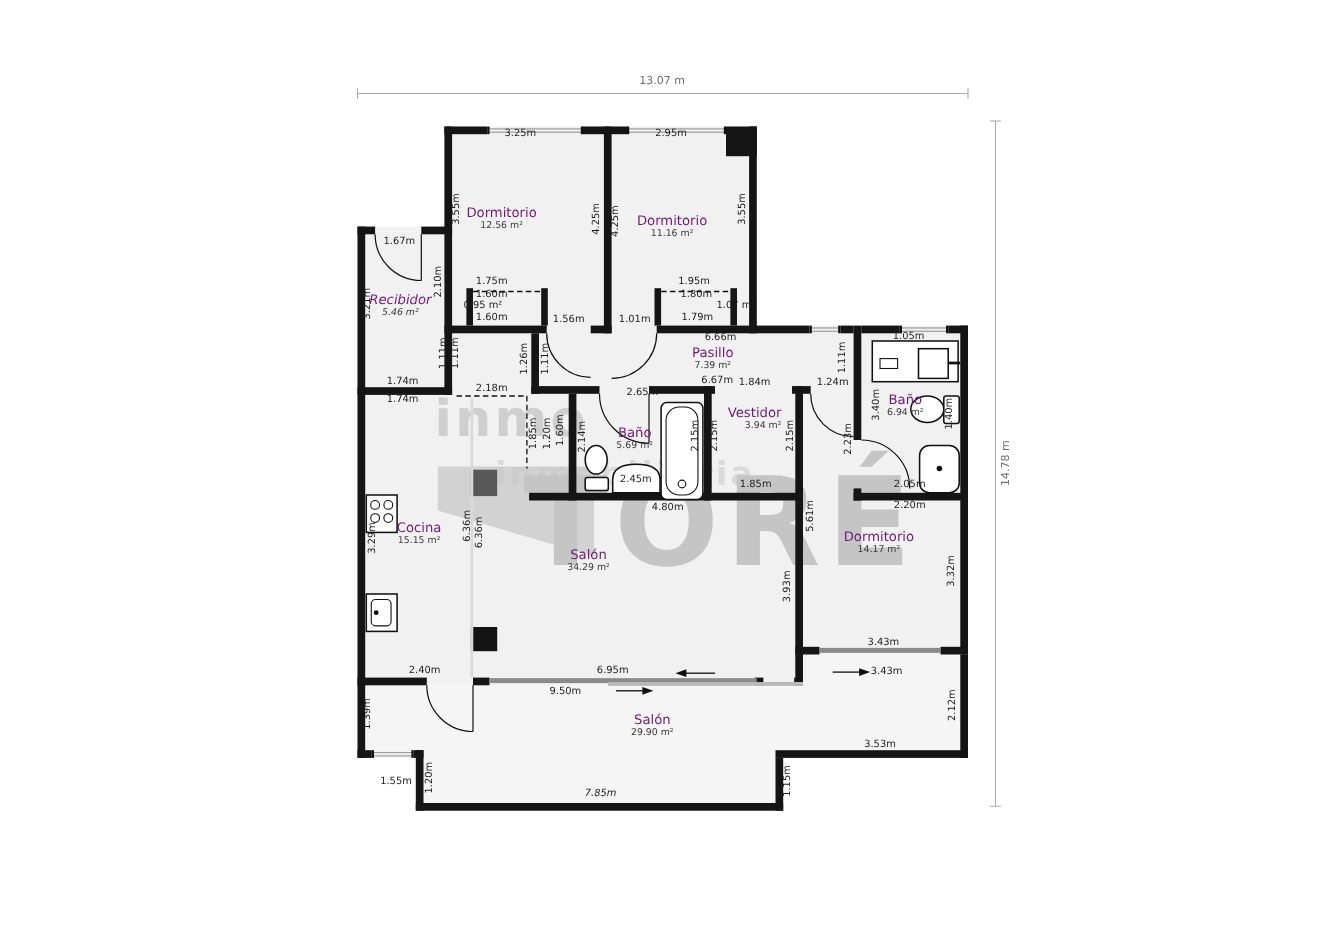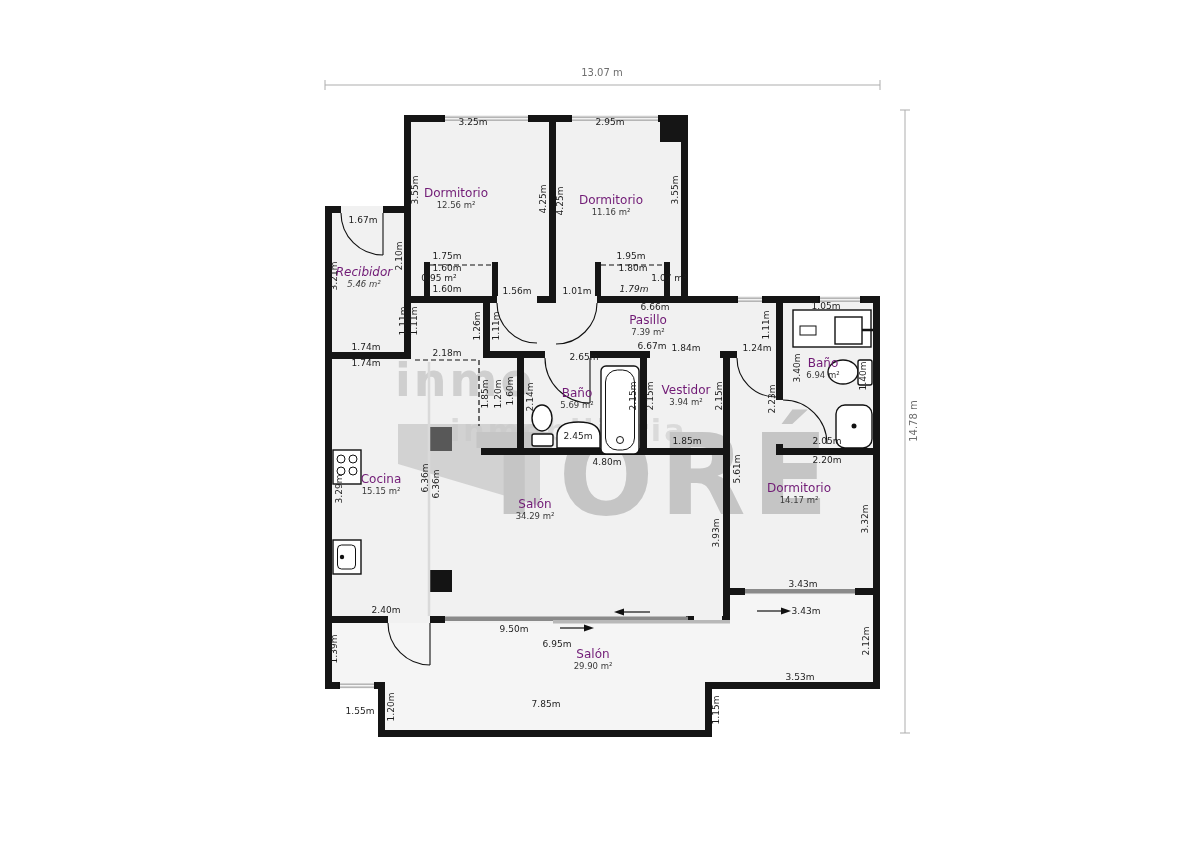--- a/index.html
+++ b/index.html
@@ -225,21 +225,21 @@
         <div class="room-area">5.46 m²</div>
       </div>
       <div class="room-label" style="left: 648px; top: 326px;">
         <div class="room-name">Pasillo</div>
         <div class="room-area">7.39 m²</div>
       </div>
       <div class="room-label" style="left: 577px; top: 399px;">
         <div class="room-name">Baño</div>
         <div class="room-area">5.69 m²</div>
       </div>
-      <div class="room-label" style="left: 686px; top: 396px;">
+      <div class="room-label" style="left: 686px; top: 381px; text-align: right;">
         <div class="room-name">Vestidor</div>
         <div class="room-area">3.94 m²</div>
       </div>
       <div class="room-label" style="left: 823px; top: 369px;">
         <div class="room-name">Baño</div>
         <div class="room-area">6.94 m²</div>
       </div>
       <div class="room-label" style="left: 381px; top: 485px;">
         <div class="room-name">Cocina</div>
         <div class="room-area">15.15 m²</div>
@@ -264,21 +264,21 @@
       <span class="dim rot" style="left: 543px; top: 199px;">4.25m</span>
       <span class="dim rot" style="left: 560px; top: 201px;">4.25m</span>
       <span class="dim rot" style="left: 675px; top: 190px;">3.55m</span>
       <span class="dim" style="left: 447px; top: 256px;">1.75m</span>
       <span class="dim" style="left: 447px; top: 268px;">1.60m</span>
       <span class="dim" style="left: 439px; top: 278px;">0.95 m²</span>
       <span class="dim" style="left: 447px; top: 289px;">1.60m</span>
       <span class="dim" style="left: 631px; top: 256px;">1.95m</span>
       <span class="dim" style="left: 633px; top: 268px;">1.80m</span>
       <span class="dim" style="left: 633px; top: 278px; margin-left: 36px;">1.07 m²</span>
-      <span class="dim" style="left: 634px; top: 289px; font-style: italic;">1.79m</span>
+      <span class="dim" style="left: 634px; top: 289px;">1.79m</span>
       <span class="dim" style="left: 517px; top: 291px;">1.56m</span>
       <span class="dim" style="left: 577px; top: 291px;">1.01m</span>
       <span class="dim" style="left: 363px; top: 220px; text-align: right;">1.67m</span>
       <span class="dim rot" style="left: 334px; top: 276px;">3.21m</span>
       <span class="dim rot" style="left: 399px; top: 256px;">2.10m</span>
       <span class="dim" style="left: 366px; top: 347px;">1.74m</span>
       <span class="dim" style="left: 366px; top: 363px;">1.74m</span>
       <span class="dim" style="left: 447px; top: 308px; margin-top: 45px;">2.18m</span>
       <span class="dim rot" style="left: 403px; top: 321px;">1.11m</span>
       <span class="dim rot" style="left: 414px; top: 321px;">1.11m</span>
@@ -305,26 +305,26 @@
       <span class="dim rot" style="left: 797px; top: 368px;">3.40m</span>
       <span class="dim rot" style="left: 863px; top: 376px;">1.40m</span>
       <span class="dim" style="left: 827px; top: 441px;">2.05m</span>
       <span class="dim" style="left: 827px; top: 460px;">2.20m</span>
       <span class="dim rot" style="left: 737px; top: 469px;">5.61m</span>
       <span class="dim rot" style="left: 865px; top: 519px;">3.32m</span>
       <span class="dim" style="left: 803px; top: 584px;">3.43m</span>
       <span class="dim" style="left: 806px; top: 611px;">3.43m</span>
       <span class="dim rot" style="left: 716px; top: 533px;">3.93m</span>
       <span class="dim" style="left: 386px; top: 610px;">2.40m</span>
-      <span class="dim" style="left: 557px; top: 644px;">6.95m</span>
+      <span class="dim" style="left: 557px; top: 610px;">6.95m</span>
       <span class="dim" style="left: 514px; top: 629px;">9.50m</span>
       <span class="dim rot" style="left: 339px; top: 489px;">3.29m</span>
       <span class="dim rot" style="left: 425px; top: 478px;">6.36m</span>
       <span class="dim rot" style="left: 436px; top: 484px;">6.36m</span>
       <span class="dim rot" style="left: 334px; top: 649px;">1.39m</span>
       <span class="dim" style="left: 360px; top: 711px;">1.55m</span>
       <span class="dim rot" style="left: 391px; top: 707px;">1.20m</span>
-      <span class="dim" style="left: 546px; top: 704px;">7.85m</span>
+      <span class="dim" style="left: 546px; top: 722px; font-style: italic;">7.85m</span>
       <span class="dim rot" style="left: 716px; top: 710px;">1.15m</span>
       <span class="dim" style="left: 800px; top: 677px;">3.53m</span>
       <span class="dim rot" style="left: 866px; top: 641px;">2.12m</span>
     </div>
 </div>
 
 </body></html>

